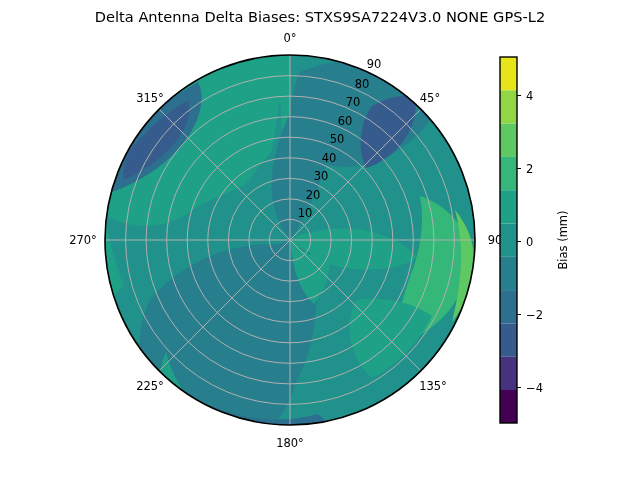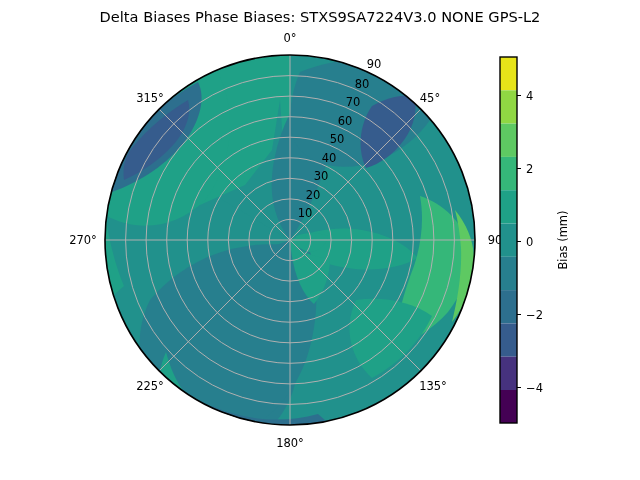--- a/index.html
+++ b/index.html
@@ -58,21 +58,21 @@
     font-family: "DejaVu Sans", "Liberation Sans", sans-serif;
     font-size: 11.5px;
     fill: #000000;
   }
 </style>
 </head>
 <body>
 
 <div id="figure">
 
-  <div class="fig-title">Delta Biases Phase Biases: STXS9SA7224V3.0 NONE GPS-L2</div>
+  <div class="fig-title">Delta Antenna Delta Biases: STXS9SA7224V3.0 NONE GPS-L2</div>
 
   <div class="polar-wrap">
     <svg width="640" height="480" viewBox="0 0 640 480">
 
       <defs>
         <clipPath id="polarClip">
           <circle cx="290" cy="240" r="185"></circle>
         </clipPath>
         <clipPath id="cbClip">
           <rect x="500" y="57" width="17" height="366"></rect>

